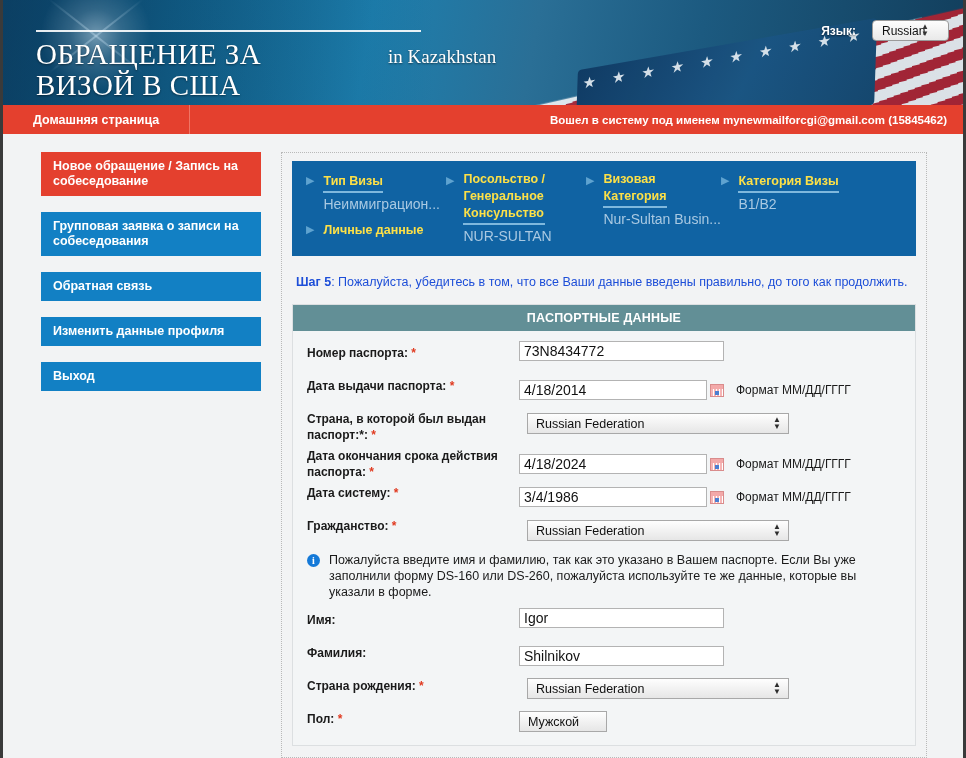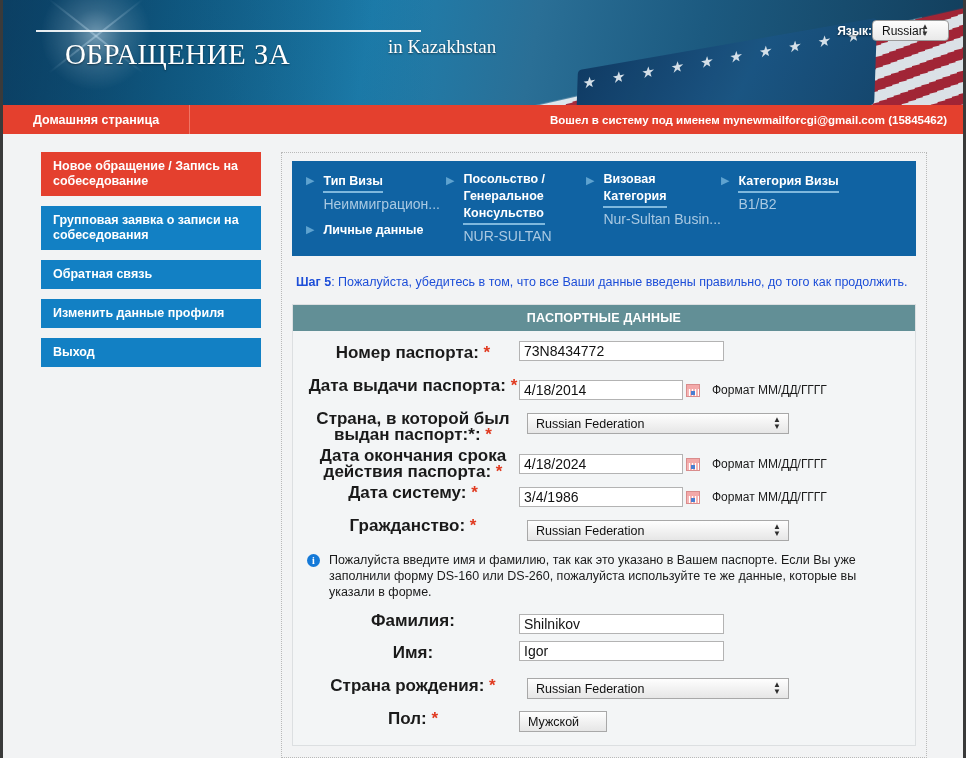--- a/index.html
+++ b/index.html
@@ -85,31 +85,31 @@
     font-family: "Liberation Serif", serif;
     font-size: 29px;
     line-height: 31px;
     font-weight: 400;
     letter-spacing: .4px;
     text-shadow: 0 1px 2px rgba(0,0,0,.45);
     border-top: 2px solid rgba(255,255,255,.9);
     padding-top: 7px;
     width: 385px;
   }
-  .banner-title .ln { display:block; white-space: nowrap; margin-left: 29px; }
+  .banner-title .ln { display:block; white-space: nowrap; }
   .banner-sub {
-    position: absolute; left: 385px; top: 36px;
+    position: absolute; left: 385px; top: 46px;
     color: #ffffff;
     font-family: "Liberation Serif", serif;
     font-size: 19px;
     text-shadow: 0 1px 2px rgba(0,0,0,.5);
   }
   .lang-wrap {
     position: absolute; right: 14px; top: 20px;
-    display: flex; align-items: center; gap: 0;
+    display: flex; align-items: center; gap: 16px;
     z-index: 5;
   }
   .lang-label {
     color: #ffffff; font-size: 12px; font-weight: bold;
     text-shadow: 0 1px 2px rgba(0,0,0,.6);
   }
   .lang-select {
     appearance: none; -webkit-appearance: none;
     background: linear-gradient(#fdfdfd,#e9e9e9);
     border: 1px solid #9a9a9a; border-radius: 4px;
@@ -154,21 +154,21 @@
   .sidebar {
     width: 220px;
     margin-left: 38px;
     flex: none;
   }
   .side-item {
     background: #1280c4;
     color: #fff;
     font-size: 12.5px; font-weight: bold;
     padding: 7px 10px 7px 12px;
-    margin-bottom: 10px;
+    margin-bottom: 16px;
     line-height: 15px;
     cursor: pointer;
   }
   .side-item.active { background: #e4402e; }
 
   .main {
     margin-left: 20px;
     margin-right: 36px;
     flex: 1;
     border: 1px dotted #b9b9b9;
@@ -186,21 +186,21 @@
     min-height: 72px;
   }
   .crumb-col { display: flex; align-items: flex-start; }
   .crumb-arrow {
     color: #5fa3d0; font-size: 11px; line-height: 14px;
     margin: 2px 9px 0 2px;
     flex: none;
   }
   .crumb-body { }
   .crumb-title {
-    color: #ffffff; font-size: 12.5px; font-weight: bold;
+    color: #fde047; font-size: 12.5px; font-weight: bold;
     line-height: 17px;
     border-bottom: 2px solid #7fb8dd;
     display: inline-block;
     padding-bottom: 1px;
     white-space: pre-line;
   }
   .crumb-title.nounder { border-bottom: none; }
   .crumb-sub {
     color: #a9c9e2; font-size: 14px;
     margin-top: 3px;
@@ -231,37 +231,36 @@
   }
   .form-body { padding: 10px 0 6px 0; }
   .row {
     display: flex;
     align-items: flex-start;
     padding: 0 0 0 14px;
     min-height: 32px;
   }
   .row .lbl {
     width: 212px; flex: none;
-    font-size: 17px; font-weight: bold; color: #1a1a1a;
+    font-size: 12px; font-weight: bold; color: #1a1a1a;
     line-height: 16px;
     padding-top: 4px;
-    text-align: center;
   }
   .req { color: #e03a20; font-weight: bold; }
   .ctl { flex: 1; display: flex; align-items: center; }
   input.txt {
     font-family: "Liberation Sans", sans-serif;
     font-size: 14px; color: #111;
     border: 1px solid #b3b3b3;
     background: #ffffff;
     height: 20px;
     padding: 1px 4px;
   }
   input.w-passport { width: 205px; }
-  input.w-date { width: 164px; }
+  input.w-date { width: 188px; }
   input.w-name { width: 205px; }
   .cal-icon {
     width: 14px; height: 13px;
     margin-left: 3px;
     background:
       linear-gradient(#f3a9a9,#f3a9a9) 0 0/100% 4px no-repeat,
       repeating-linear-gradient(90deg,#f6b5b5 0 2px,#ffffff 2px 3px),
       #fddede;
     border: 1px solid #d98c8c;
     position: relative;
@@ -321,20 +320,21 @@
     <div class="flag">
       <div class="stripes"></div>
       <div class="canton"></div>
       <div class="stars">★★★★★★★★★★★★★★★★★★★★★★★★</div>
     </div>
     <div class="banner-fade"></div>
     <div class="banner-fireworks"></div>
 
     <div class="banner-title">
       <span class="ln">ОБРАЩЕНИЕ ЗА</span>
+      <span class="ln">ВИЗОЙ В США</span>
     </div>
     <div class="banner-sub">in Kazakhstan</div>
 
     <div class="lang-wrap">
       <span class="lang-label">Язык:</span>
       <div style="position:relative;">
         <select class="lang-select">
           <option>Russian</option>
         </select>
         <span class="lang-arrows">▲<br>▼</span>
@@ -488,35 +488,35 @@
                 <span class="sel-arrows">▲<br>▼</span>
               </span>
             </div>
           </div>
 
           <div class="info-note">
             <span class="info-icon">i</span>
             <span class="info-text">Пожалуйста введите имя и фамилию, так как это указано в Вашем паспорте. Если Вы уже заполнили форму DS-160 или DS-260, пожалуйста используйте те же данные, которые вы указали в форме.</span>
           </div>
 
+          <div class="row">
+            <div class="lbl">
+              <span>Имя:</span>
+            </div>
+            <div class="ctl">
+              <input class="txt w-name" value="Igor" style="">
+            </div>
+          </div>
+
           <div class="row gap">
             <div class="lbl">
               <span>Фамилия:</span>
             </div>
             <div class="ctl" style="padding-top:5px;">
               <input class="txt w-name" value="Shilnikov" style="">
-            </div>
-          </div>
-
-          <div class="row">
-            <div class="lbl">
-              <span>Имя:</span>
-            </div>
-            <div class="ctl">
-              <input class="txt w-name" value="Igor" style="">
             </div>
           </div>
 
           <div class="row gap">
             <div class="lbl">
               <span>Страна рождения:</span>
               <span class="req">*</span>
             </div>
             <div class="ctl" style="padding-top:4px;padding-left:8px;">
               <span class="sel-wrap">

